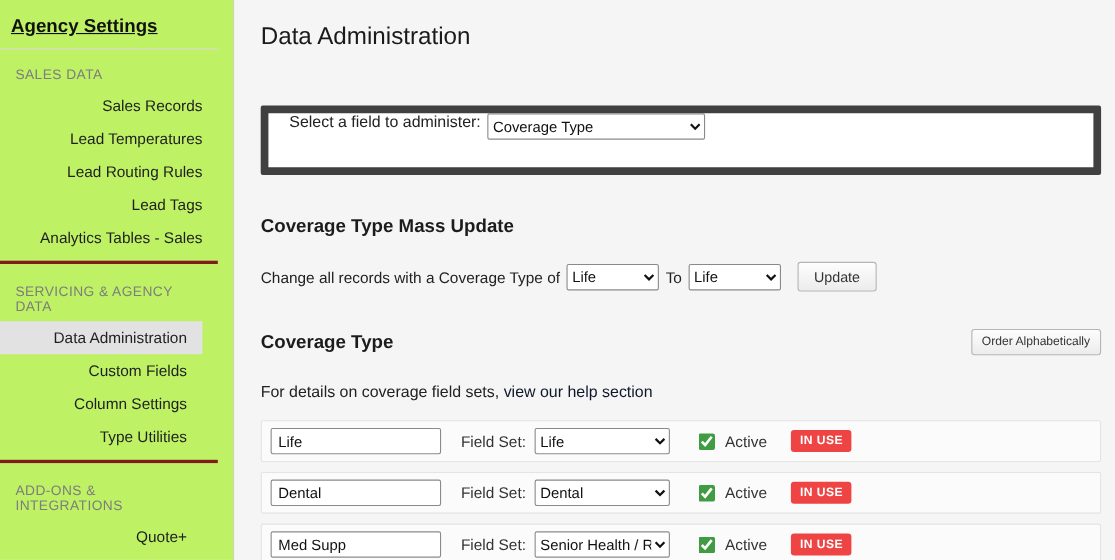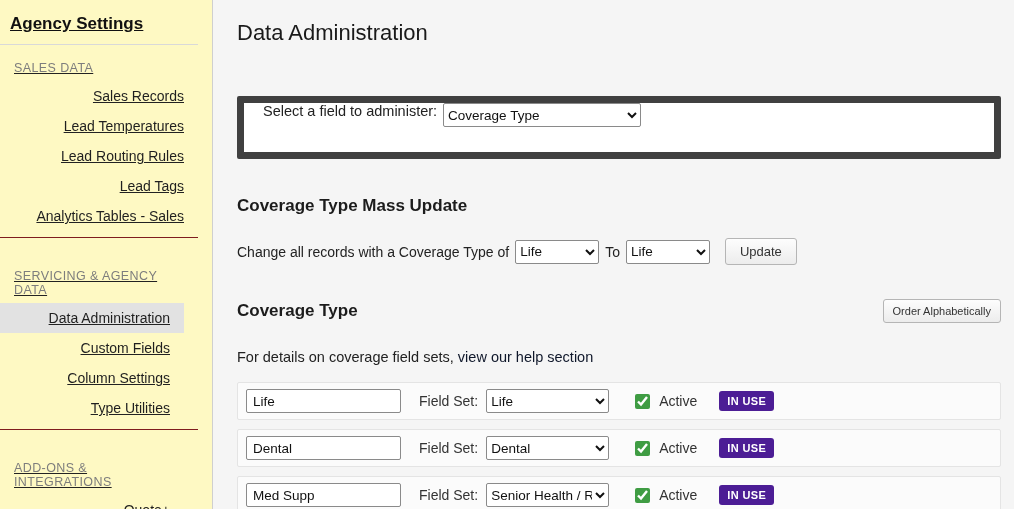--- a/index.html
+++ b/index.html
@@ -6,31 +6,31 @@
   html, body { margin: 0; padding: 0; }
   body {
     width: 1014px; height: 509px; overflow: hidden;
     font-family: "Liberation Sans", sans-serif;
     background: #ffffff; color: #222;
   }
   .app { display: flex; width: 1014px; height: 509px; }
 
   
   .sidebar {
-    width: 213px; min-width: 213px; background: #fef9c3;
-    border-right: 1px solid #cfcfcf; padding-top: 10px; text-decoration: underline;
+    width: 213px; min-width: 213px; background: #bef264;
+    border-right: 1px solid #cfcfcf; padding-top: 10px;
   }
   .sidebar-title {
     font-size: 17px; font-weight: bold; color: #111;
     text-decoration: underline; padding: 4px 10px 10px 10px;
     border-bottom: 1px solid #d9d9d9; margin: 0 14px 6px 0;
     cursor: pointer;
   }
   .side-section { padding-top: 2px; }
-  .side-section.ruled { border-top: 1px solid #7f1d1d; margin-top: 6px; margin-right: 14px; padding-top: 23px; }
+  .side-section.ruled { border-top: 3px solid #7f1d1d; margin-top: 6px; margin-right: 14px; padding-top: 10px; }
   .side-header {
     font-size: 12.5px; color: #7d7d7d; letter-spacing: 0.4px;
     padding: 8px 14px 6px 14px;
   }
   .side-item {
     font-size: 14px; color: #1f1f1f; padding: 7px 14px;
     cursor: pointer; margin-right: 14px; text-align: right;
   }
   .side-item.active { background: #e2e2e2; }
 
@@ -96,21 +96,21 @@
     border-radius: 2px; font-family: "Liberation Sans", sans-serif;
     font-size: 13.5px; padding: 0 6px; color: #111; background: #fff;
   }
   .fieldset-label { font-size: 14px; color: #333; margin-left: 18px; }
   .row-check {
     width: 15px; height: 15px; margin-left: 26px;
     accent-color: #3f9c43; cursor: pointer;
   }
   .active-label { font-size: 14px; color: #333; margin-left: 6px; }
   .in-use-badge {
-    margin-left: 22px; background: #4c1d95; color: #fff;
+    margin-left: 22px; background: #ef4444; color: #fff;
     font-size: 11px; font-weight: bold; letter-spacing: 0.4px;
     padding: 4px 8px; border-radius: 3px;
   }
 </style>
 </head>
 <body>
 
 <div class="app">
 
   <nav class="sidebar">

